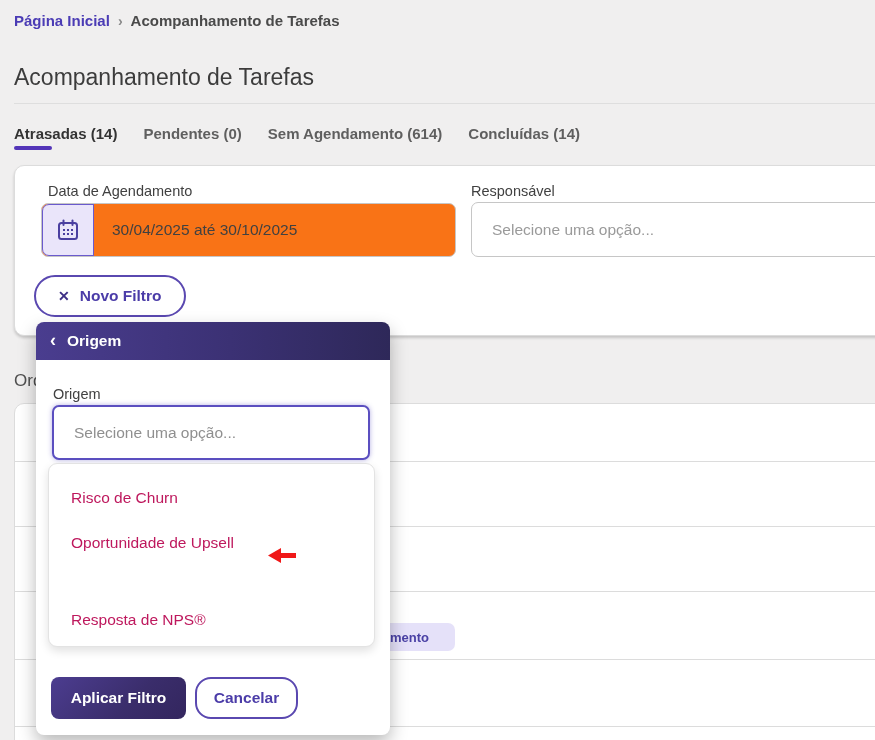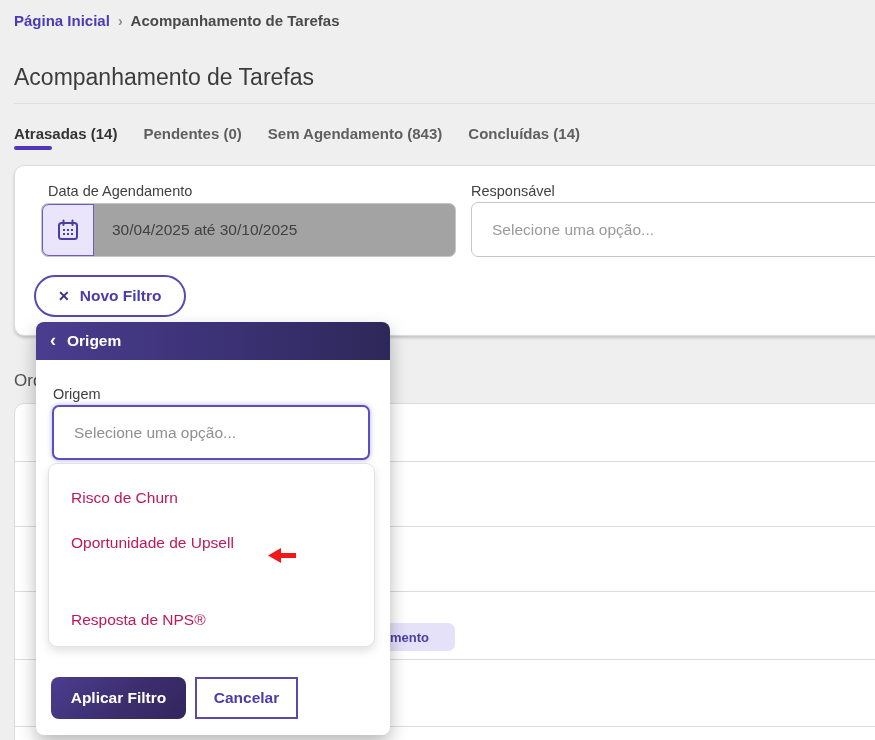--- a/index.html
+++ b/index.html
@@ -25,21 +25,21 @@
   .tab-underline { position:absolute; left:14px; top:146px; width:38px; height:4px; border-radius:2px; background:#5335b8; }
   
   .filter-card {
     position:absolute; left:14px; top:165px; width:900px; height:171px;
     background:#fff; border:1px solid #dcdcdc; border-radius:10px 0 0 10px;
     box-shadow:0 2px 3px rgba(0,0,0,.18);
   }
   .field-label { position:absolute; font-size:14.5px; color:#414141; }
   .date-wrap {
     position:absolute; left:26px; top:37px; width:415px; height:54px;
-    background:#a3a3a3; border:1px solid #c6c6c6; border-radius:7px;
+    background:#f97316; border:1px solid #c6c6c6; border-radius:7px;
     display:flex; align-items:stretch; overflow:hidden;
   }
   .date-icon-btn {
     width:52px; background:#eae5fa; border-right:1px solid #6a5acd;
     outline:1px solid #6a5acd; outline-offset:-1px; border-radius:7px 0 0 7px;
     display:flex; align-items:center; justify-content:center; cursor:pointer; flex:0 0 auto;
   }
   .date-value { align-self:center; padding-left:18px; font-size:15.5px; color:#414141; }
   .resp-wrap {
     position:absolute; left:456px; top:36px; width:450px; height:55px;
@@ -102,21 +102,21 @@
   .option { position:absolute; left:22px; font-size:15.5px; color:#be185d; cursor:pointer; white-space:nowrap; }
   .option-1 { top:25px; } .option-2 { top:70px; } .option-3 { top:147px; }
   .cursor-arrow { position:absolute; left:219px; top:84px; width:30px; height:15px; }
   .popup-actions { position:absolute; left:15px; top:355px; display:flex; gap:9px; }
   .apply-btn {
     width:135px; height:42px; border:none; border-radius:8px; cursor:pointer;
     background:linear-gradient(135deg,#4c3d90 0%,#3a2d6b 60%,#33265e 100%);
     color:#fff; font-size:15.5px; font-weight:bold; font-family:"Liberation Sans", sans-serif;
   }
   .cancel-btn {
-    width:103px; height:42px; border:2px solid #5a48b0; border-radius:0; cursor:pointer;
+    width:103px; height:42px; border:2px solid #5a48b0; border-radius:16px; cursor:pointer;
     background:#fff; color:#4b3ca8; font-size:15.5px; font-weight:bold; font-family:"Liberation Sans", sans-serif;
   }
 </style>
 </head>
 <body>
 
 <div class="breadcrumb">
   <span class="crumb-home">Página Inicial</span>
   <span class="crumb-sep">›</span>
   <span class="crumb-current">Acompanhamento de Tarefas</span>
@@ -129,21 +129,21 @@
   <div class="tab active">
     <span>Atrasadas</span>
     <span>(14)</span>
   </div>
   <div class="tab">
     <span>Pendentes</span>
     <span>(0)</span>
   </div>
   <div class="tab">
     <span>Sem Agendamento</span>
-    <span>(843)</span>
+    <span>(614)</span>
   </div>
   <div class="tab">
     <span>Concluídas</span>
     <span>(14)</span>
   </div>
 </div>
 <div class="tab-underline"></div>
 
 <div class="filter-card">
   <div class="field-label" style="left:33px; top:17px;">Data de Agendamento</div>

